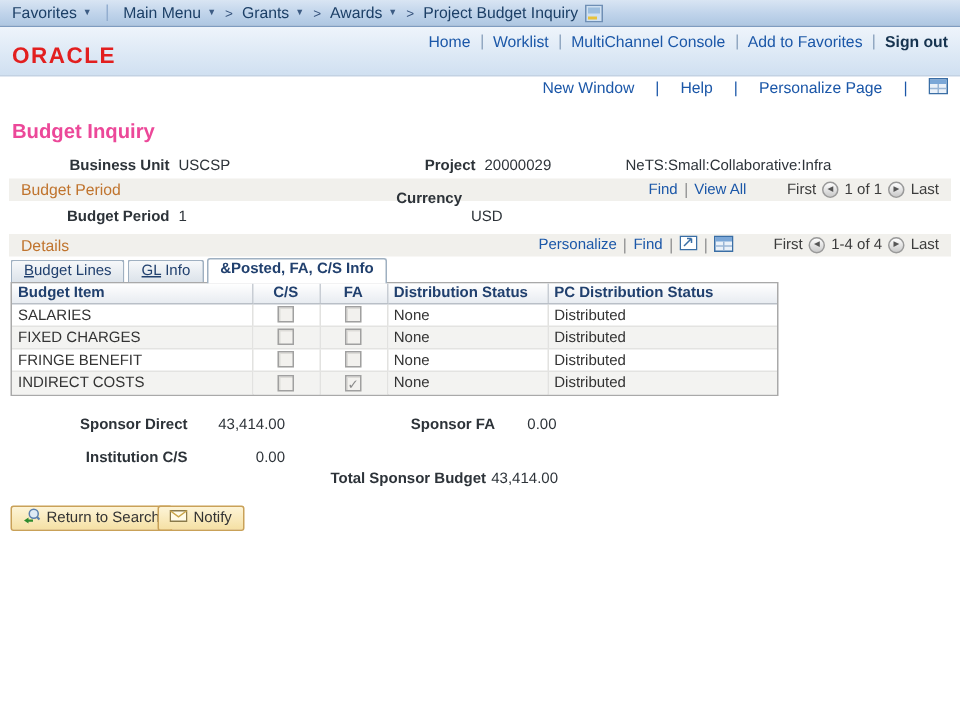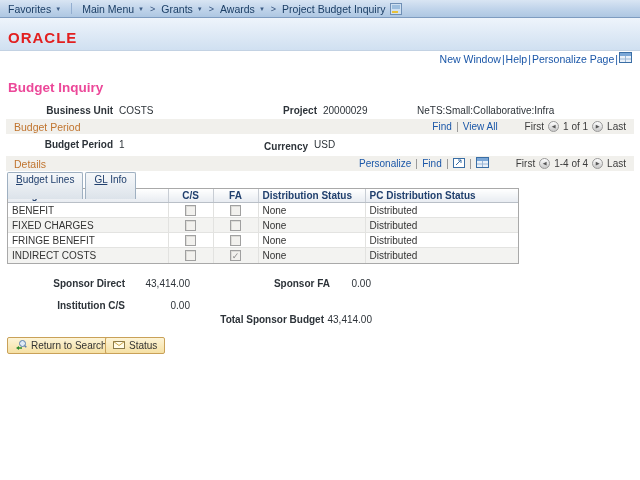--- a/index.html
+++ b/index.html
@@ -23,21 +23,21 @@
   .band { position:absolute; top:18px; left:0; width:640px; height:33px;
           background:linear-gradient(180deg,#eef4fb,#d0e0f1); border-bottom:1px solid #c3d2e3; }
   .logo { position:absolute; left:8px; top:11px; font-size:15px; font-weight:bold;
           color:#e21f1f; letter-spacing:1px; }
   .toplinks { position:absolute; top:4px; right:8px; display:flex; align-items:center;
               gap:7px; font-size:10.5px; }
   .toplinks .lsep { width:1px; height:10px; background:#92a8c2; }
   .signout { font-weight:bold; color:#16334f; cursor:pointer; }
 
   
-  .utilrow { position:absolute; top:52px; right:8px; display:flex; align-items:center; gap:1px;
+  .utilrow { position:absolute; top:52px; right:8px; display:flex; align-items:center; gap:14px;
              font-size:10.5px; }
   .grid-ic { display:inline-block; }
 
   
   .ptitle { position:absolute; top:80px; left:8px; font-size:13.5px; font-weight:bold; color:#ec4899; }
   .lbl { position:absolute; font-weight:bold; color:#2d3339; text-align:right; white-space:nowrap; }
   .val { position:absolute; color:#2d3339; white-space:nowrap; }
 
   
   .secbar { position:absolute; left:6px; width:628px; height:15px; background:#f1f0ec;
@@ -45,21 +45,21 @@
   .sectitle { color:#c0742e; font-size:10.5px; }
   .secright { margin-left:auto; display:inline-flex; align-items:center; gap:5px; }
   .pager { display:inline-flex; align-items:center; gap:4px; margin-left:22px; color:#3c3c3c; }
   .circ { width:11px; height:11px; border-radius:50%; border:1px solid #999;
           background:linear-gradient(#ffffff,#c9c9c9); display:inline-flex; align-items:center;
           justify-content:center; font-size:5px; color:#555; cursor:pointer; line-height:1; }
   .psep { width:1px; height:10px; background:#9a9a9a; }
 
   
   .tabs { position:absolute; top:172px; left:7px; display:flex; align-items:flex-end; z-index:2; }
-  .tab { height:27px; line-height:14px; padding:0 8px; margin-right:2px; font-size:10px;
+  .tab { height:15px; line-height:14px; padding:0 8px; margin-right:2px; font-size:10px;
          color:#21406e; background:linear-gradient(#f6f8fa,#dce3ea);
          border:1px solid #9fb0c1; border-bottom:none; border-radius:2px 2px 0 0; cursor:pointer;
          white-space:nowrap; }
   .tab .u { text-decoration:underline; }
   .tab.active { background:#fff; font-weight:bold; height:17px; margin-bottom:-1px; }
 
   
   .grid-wrap { position:absolute; top:188px; left:7px; width:512px;
                border:1px solid #a9a9a9; background:#fff; z-index:1; }
   table { border-collapse:collapse; width:100%; table-layout:fixed; font-size:10px; }
@@ -116,20 +116,31 @@
     <svg width="12" height="12">
         <rect x="0.5" y="0.5" width="11" height="11" fill="#cfe0f1" stroke="#6f8fb5"></rect>
         <rect x="2" y="2" width="8" height="4" fill="#9dbede"></rect>
         <rect x="2" y="8" width="6" height="2" fill="#e8c23a"></rect>
       </svg>
   </span>
 </div>
 
 <div class="band">
   <span class="logo">ORACLE</span>
+  <span class="toplinks">
+    <span class="link">Home</span>
+    <span class="lsep"></span>
+    <span class="link">Worklist</span>
+    <span class="lsep"></span>
+    <span class="link">MultiChannel Console</span>
+    <span class="lsep"></span>
+    <span class="link">Add to Favorites</span>
+    <span class="lsep"></span>
+    <span class="signout">Sign out</span>
+  </span>
 </div>
 
 <div class="utilrow">
   <span class="link">New Window</span>
   <span style="color:#1b57a8">|</span>
   <span class="link">Help</span>
   <span style="color:#1b57a8">|</span>
   <span class="link">Personalize Page</span>
   <span style="color:#1b57a8">|</span>
   <span class="grid-ic">
@@ -138,21 +149,21 @@
         <rect x="1" y="1" width="11" height="3" fill="#7ba7d7"></rect>
         <line x1="1" y1="7" x2="12" y2="7" stroke="#9ab6d6"></line>
         <line x1="6.5" y1="4" x2="6.5" y2="10" stroke="#9ab6d6"></line>
       </svg>
   </span>
 </div>
 
 <div class="ptitle">Budget Inquiry</div>
 
 <span class="lbl" style="top:105px; left:18px; width:95px;">Business Unit</span>
-<span class="val" style="top:105px; left:119px;">COSTS</span>
+<span class="val" style="top:105px; left:119px;">USCSP</span>
 <span class="lbl" style="top:105px; left:240px; width:77px;">Project</span>
 <span class="val" style="top:105px; left:323px;">20000029</span>
 <span class="val" style="top:105px; left:417px;">NeTS:Small:Collaborative:Infra</span>
 
 <div class="secbar" style="top:119px;">
   <span class="sectitle">Budget Period</span>
   <span class="secright">
     <span class="link">Find</span>
     <span class="psep"></span>
     <span class="link">View All</span>
@@ -161,21 +172,21 @@
       <span class="circ">◀</span>
       <span>1 of 1</span>
       <span class="circ">▶</span>
       <span>Last</span>
     </span>
   </span>
 </div>
 
 <span class="lbl" style="top:139px; left:18px; width:95px;">Budget Period</span>
 <span class="val" style="top:139px; left:119px;">1</span>
-<span class="lbl" style="top:141px; left:240px; width:68px;">Currency</span>
+<span class="lbl" style="top:127px; left:240px; width:68px;">Currency</span>
 <span class="val" style="top:139px; left:314px;">USD</span>
 
 <div class="secbar" style="top:156px;">
   <span class="sectitle">Details</span>
   <span class="secright">
     <span class="link">Personalize</span>
     <span class="psep"></span>
     <span class="link">Find</span>
     <span class="psep"></span>
     <span>
@@ -199,41 +210,42 @@
       <span>1-4 of 4</span>
       <span class="circ">▶</span>
       <span>Last</span>
     </span>
   </span>
 </div>
 
 <div class="tabs">
   <span class="tab"><span class="u">B</span><span>udget Lines</span></span>
   <span class="tab"><span class="u">GL</span><span> Info</span></span>
+  <span class="tab active"><span class="u"></span><span>&amp;Posted, FA, C/S Info</span></span>
 </div>
 
 <div class="grid-wrap">
   <table>
     <colgroup>
         <col style="width:160px">
         <col style="width:45px">
         <col style="width:45px">
         <col style="width:107px">
         <col>
       </colgroup>
     <tbody>
         <tr>
       <th>Budget Item</th>
       <th class="c">C/S</th>
       <th class="c">FA</th>
       <th>Distribution Status</th>
       <th>PC Distribution Status</th>
     </tr>
     <tr>
-      <td>BENEFIT</td>
+      <td>SALARIES</td>
       <td class="c"><span class="cb"></span></td>
       <td class="c"><span class="cb"></span></td>
       <td>None</td>
       <td>Distributed</td>
     </tr>
     <tr class="alt">
       <td>FIXED CHARGES</td>
       <td class="c"><span class="cb"></span></td>
       <td class="c"><span class="cb"></span></td>
       <td>None</td>
@@ -279,14 +291,14 @@
   </span>
   <span>Return to Search</span>
 </button>
 <button class="btn" style="left:105px;">
   <span>
     <svg width="12" height="10">
         <rect x="0.5" y="1.5" width="11" height="7" fill="#fffbe8" stroke="#8a7a4a"></rect>
         <path d="M0.5 1.5 L6 5.5 L11.5 1.5" fill="none" stroke="#caa54a"></path>
       </svg>
   </span>
-  <span>Status</span>
+  <span>Notify</span>
 </button>
 
 </body></html>

